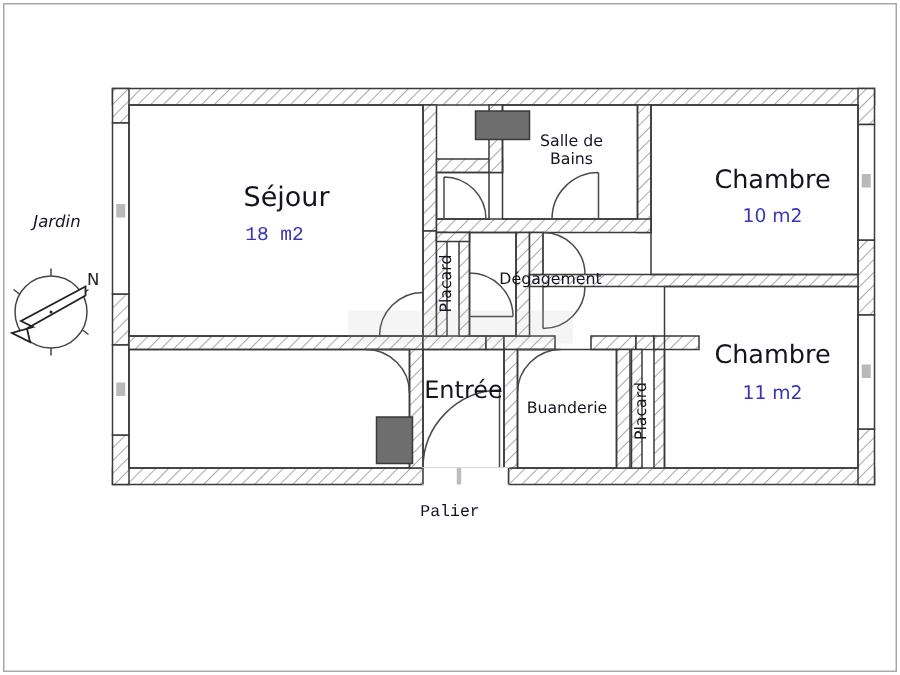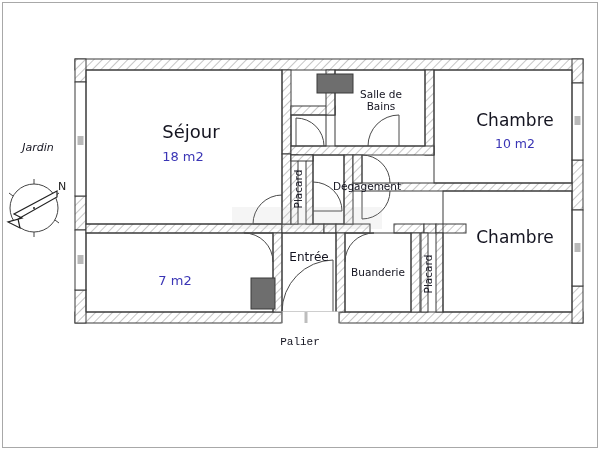--- a/index.html
+++ b/index.html
@@ -158,34 +158,34 @@
       <circle cx="34" cy="208" r="1" fill="#222" stroke="none"></circle>
       <text x="58" y="190" font-size="11" fill="#222" stroke="none" font-family="DejaVu Sans, sans-serif">N</text>
     </g>
 
     <g opacity="0.13">
       <rect x="232" y="207" width="150" height="22" fill="#b0b0b0"></rect>
     </g>
   </svg>
 
   <div class="lbl rname" style="left:96px;top:122px;width:190px;font-size:18px;">Séjour</div>
-  <div class="lbl rarea" style="left:88px;top:150px;width:190px;font-size:13px;">18 m2</div>
+  <div class="lbl rarea" style="left:88px;top:150px;width:190px;font-size:13px;font-family:Liberation Mono, monospace;">18 m2</div>
 
-  <div class="lbl rarea" style="left:80px;top:274px;width:190px;font-size:13px;">7 m2</div>
 
   <div class="lbl rname" style="left:440px;top:111px;width:150px;font-size:17px;">Chambre</div>
   <div class="lbl rarea" style="left:440px;top:137px;width:150px;font-size:12.5px;">10 m2</div>
 
   <div class="lbl rname" style="left:440px;top:228px;width:150px;font-size:17px;">Chambre</div>
+  <div class="lbl rarea" style="left:440px;top:255px;width:150px;font-size:12.5px;">11 m2</div>
 
   <div class="lbl rname" style="left:317px;top:180px;width:100px;font-size:10.5px;">Dégagement</div>
 
   <div class="lbl rname" style="left:345px;top:88px;width:72px;font-size:10.5px;">Salle de Bains</div>
 
-  <div class="lbl rname" style="left:277px;top:251px;width:64px;font-size:12px;">Entrée</div>
+  <div class="lbl rname" style="left:277px;top:251px;width:64px;font-size:16px;">Entrée</div>
 
   <div class="lbl rname" style="left:341px;top:266px;width:74px;font-size:10.5px;">Buanderie</div>
 
   <div class="lbl rname vert" style="left:268px;top:183px;width:60px;font-size:10.5px;">Placard</div>
 
   <div class="lbl rname vert" style="left:398px;top:268px;width:60px;font-size:10.5px;">Placard</div>
 
   <div class="lbl rname" style="left:6px;top:142px;width:64px;font-size:11px;font-style:italic;">Jardin</div>
 
   <div class="lbl rname" style="left:270px;top:336px;width:60px;font-size:11px;font-family:Liberation Mono, monospace;">Palier</div>

